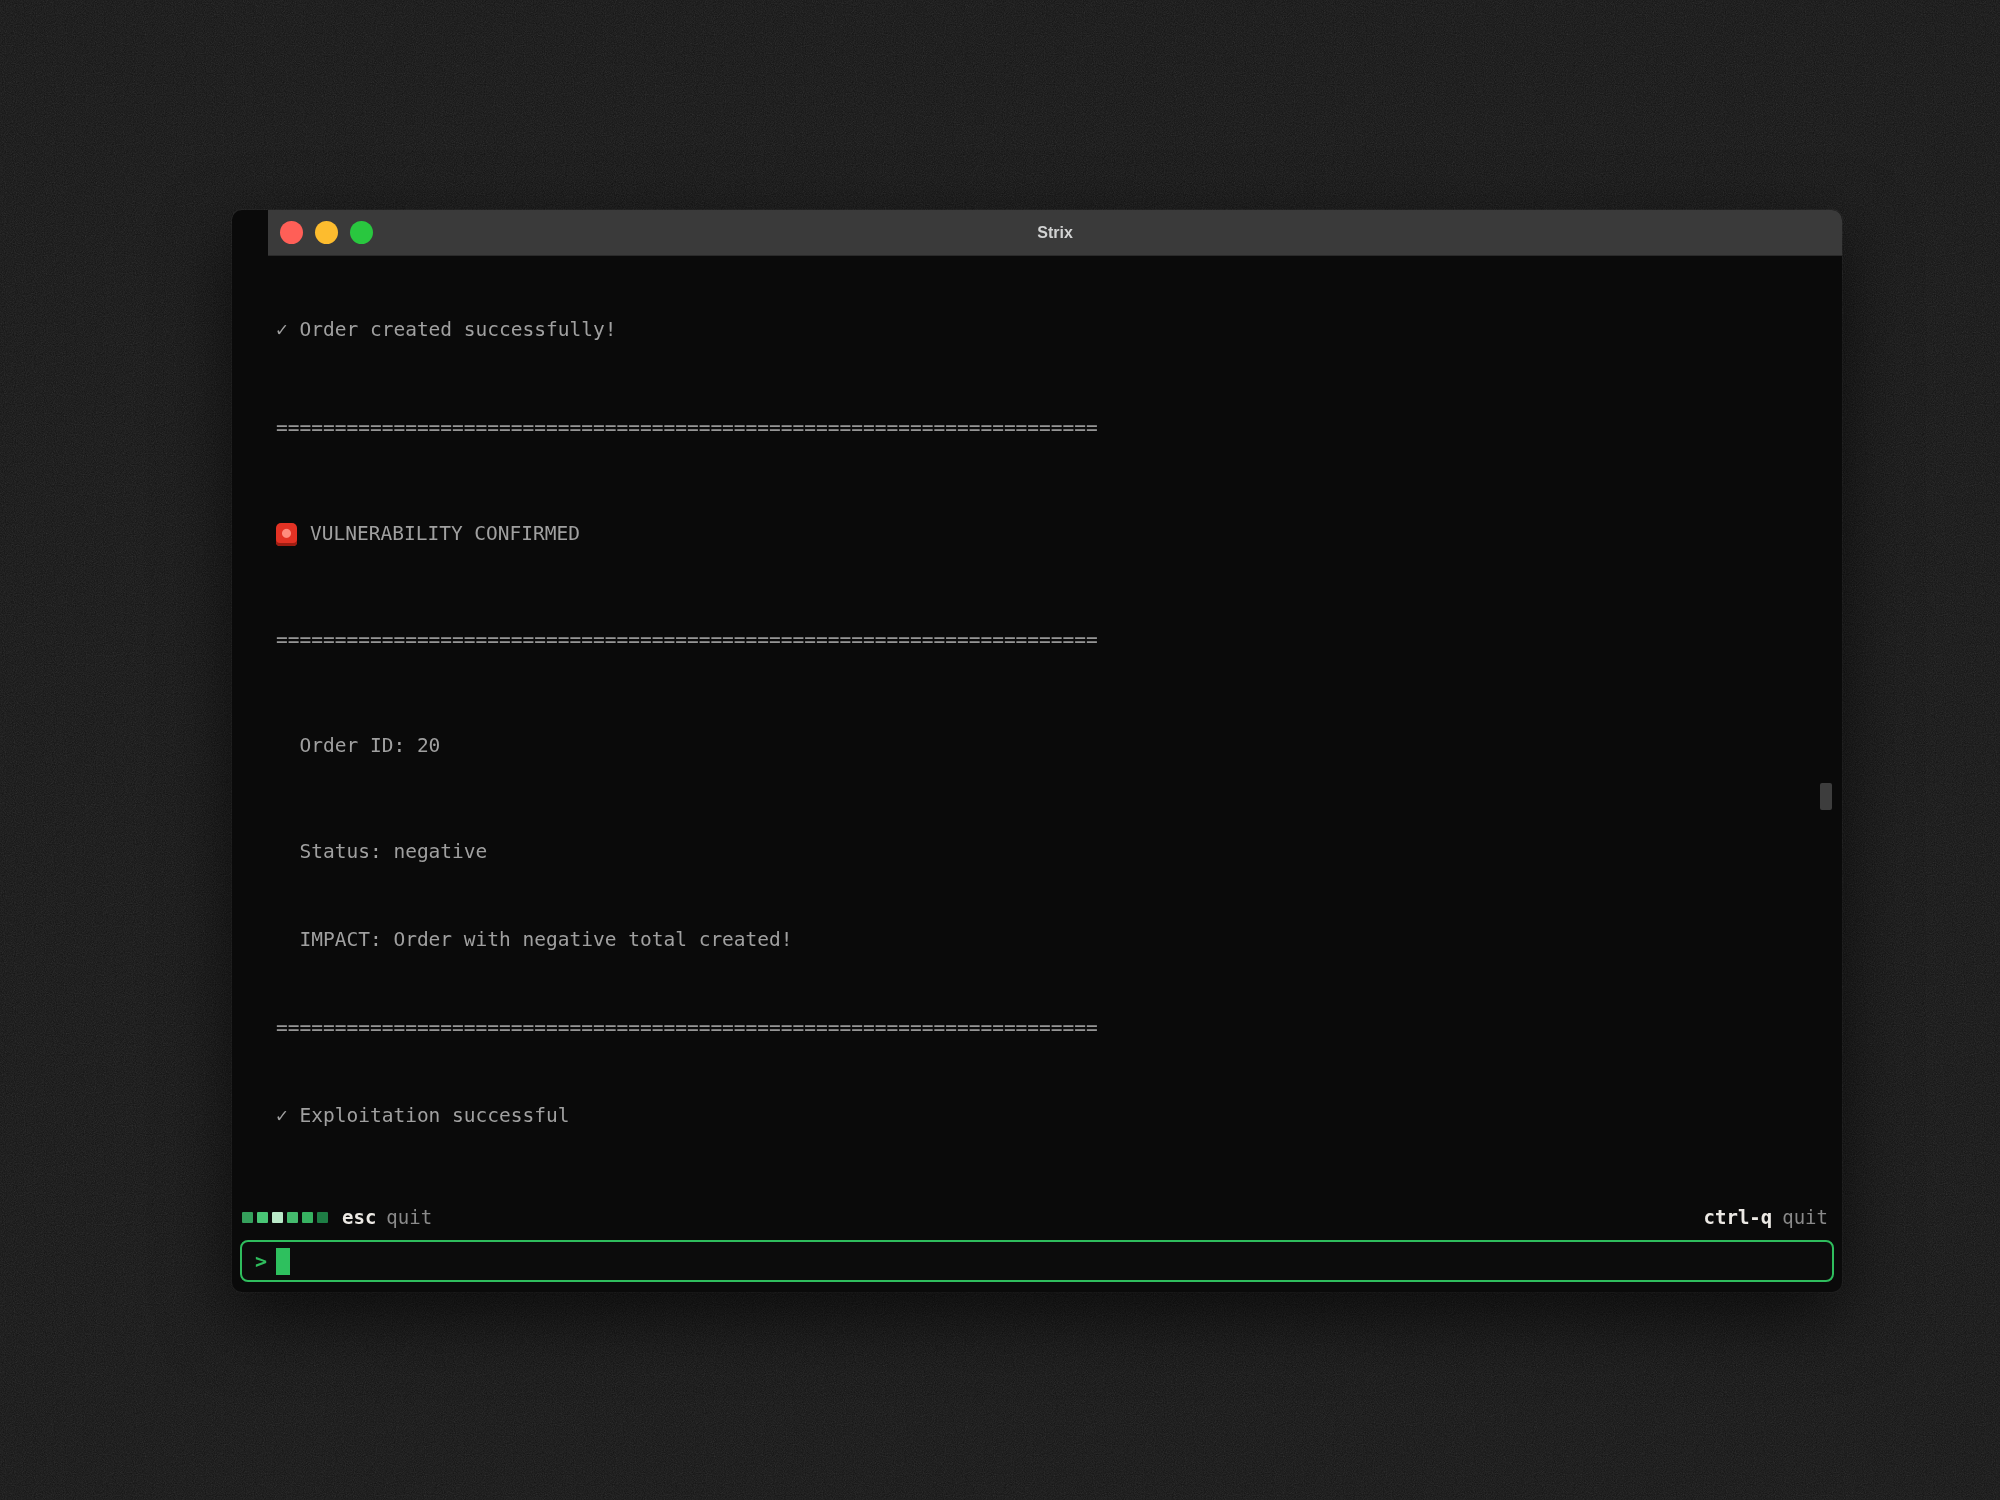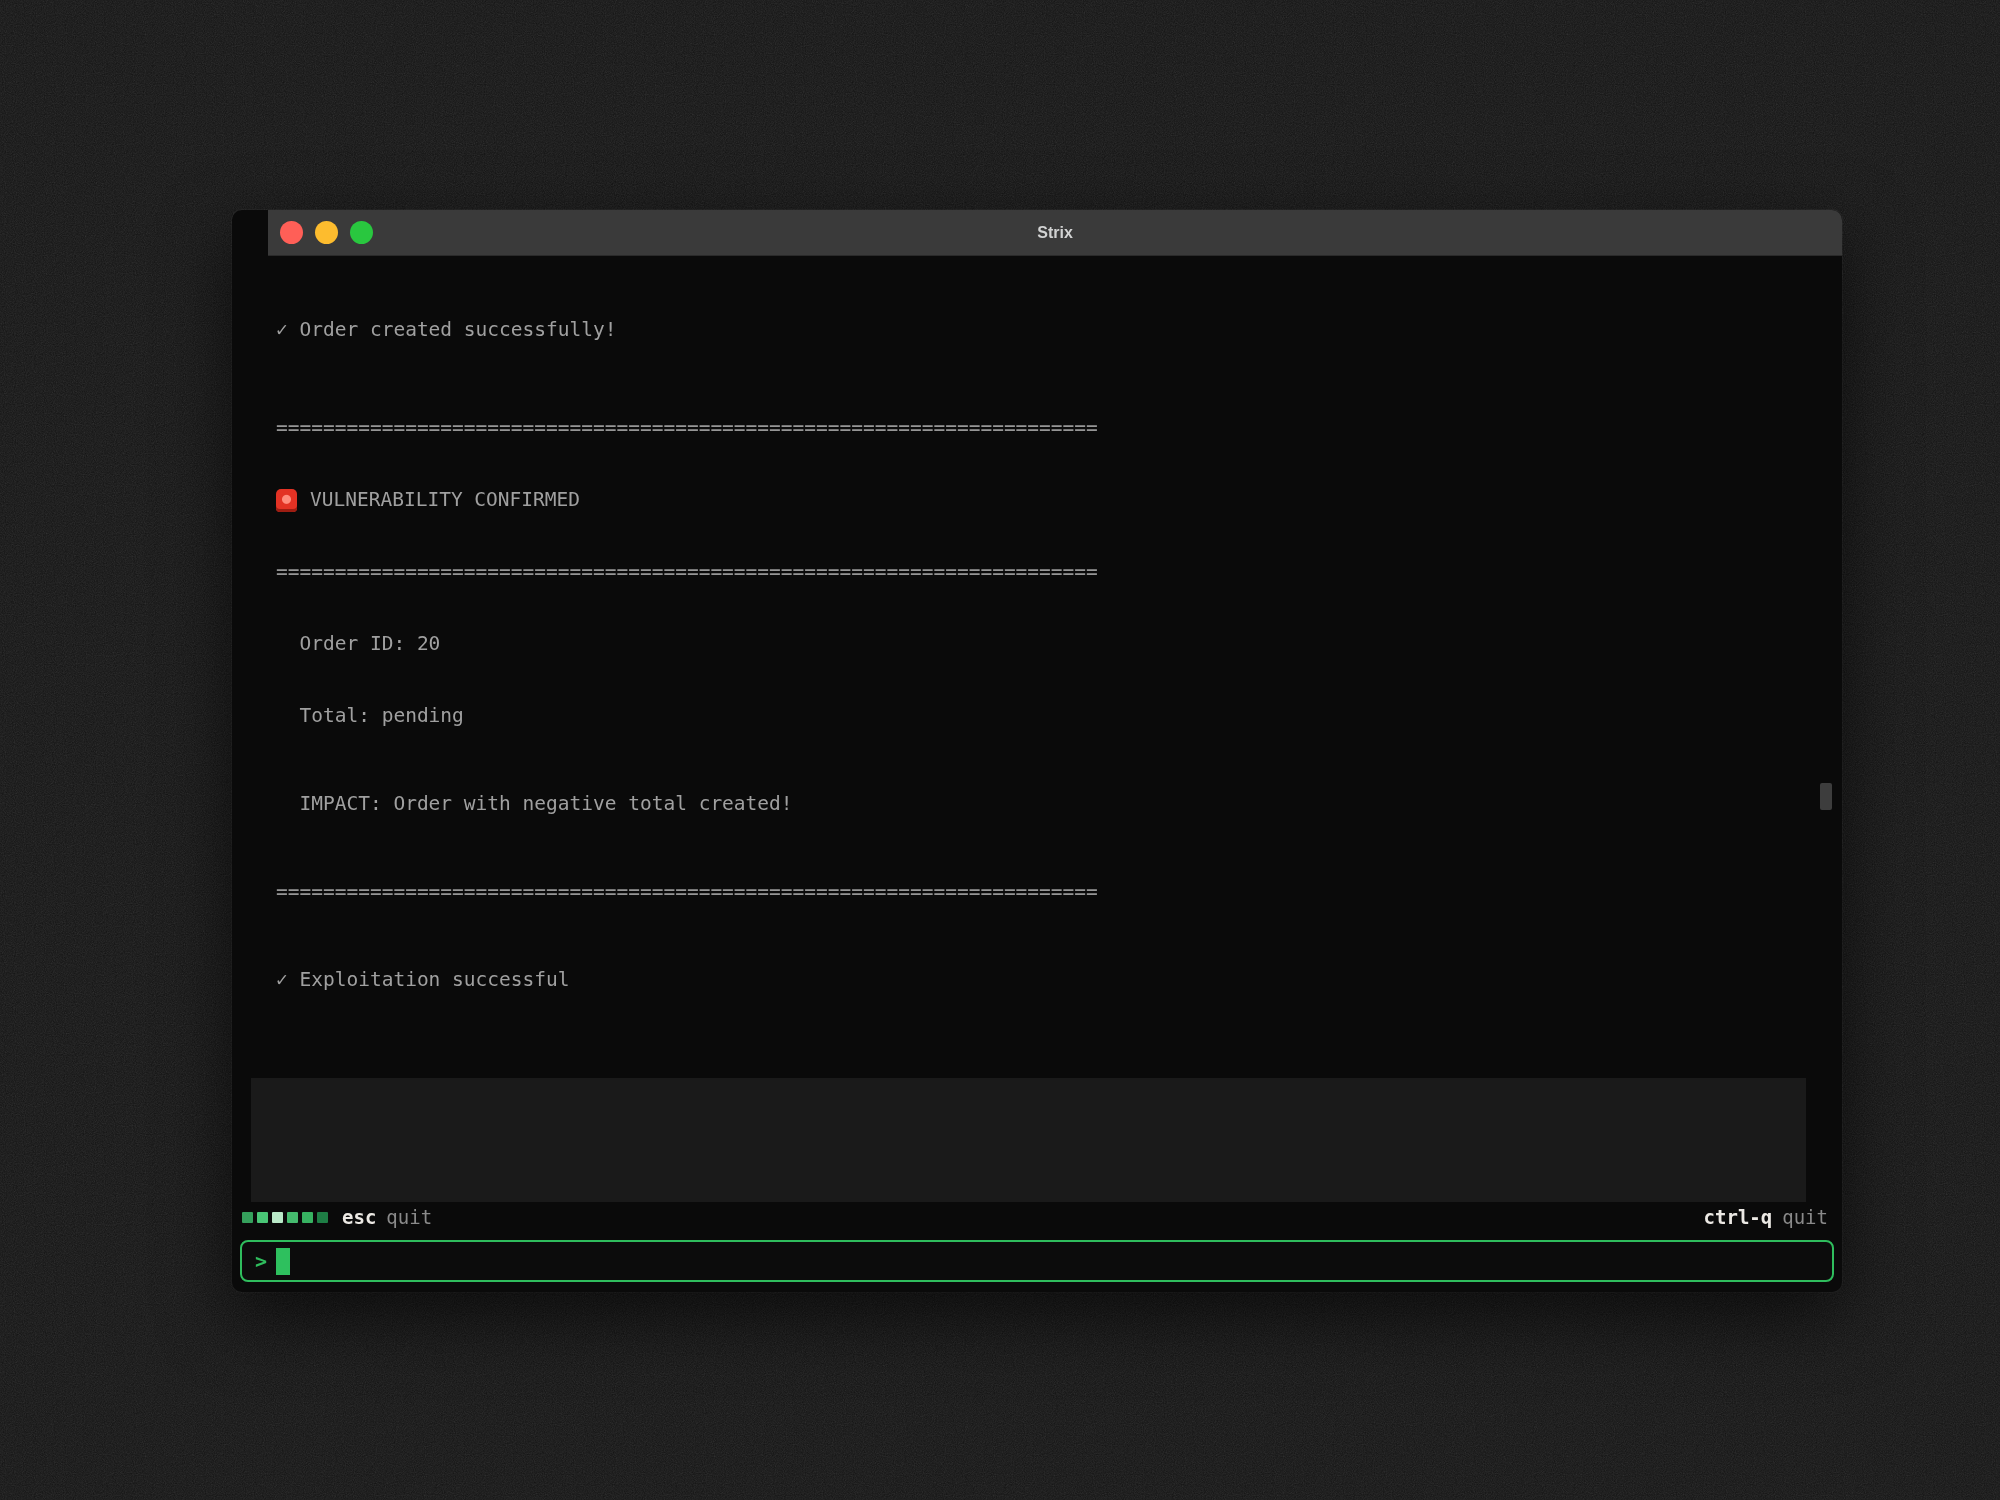--- a/index.html
+++ b/index.html
@@ -28,21 +28,21 @@
   .tl.green{background:#29c73f;}
   .win-title{
     position:absolute;left:0;right:0;text-align:center;
     font-family:"Liberation Sans",sans-serif;font-weight:bold;font-size:16px;color:#d2d3d3;
   }
 
   .content{
     flex:1 1 auto;overflow:hidden;position:relative;
     font-size:19.5px;line-height:24px;color:var(--log);white-space:pre;
   }
-  .log-row{margin-left:44px;}
+  .log-row{margin-left:44px;margin-top:34px;}
   .mt14{margin-top:14px;} .mt24{margin-top:16px;} .mt26{margin-top:26px;}
   .sep{color:#969696;}
   .confirm-head{display:flex;align-items:center;gap:13px;}
   .siren-icon{
     width:21px;height:23px;border-radius:5px 5px 4px 4px;flex:0 0 auto;
     background:radial-gradient(circle at 50% 45%, #ff8d7e 0 4px, #e33224 5px 100%);
     box-shadow:inset 0 -3px 0 #9e1d12;
   }
 
   .report-panel{
@@ -93,21 +93,21 @@
 
   <div class="content">
     <div class="log-row mt14">✓ Order created successfully!</div>
     <div class="log-row sep mt26">======================================================================</div>
     <div class="log-row confirm-head">
       <span class="siren-icon"></span>
       <span>VULNERABILITY CONFIRMED</span>
     </div>
     <div class="log-row sep">======================================================================</div>
     <div class="log-row">  Order ID: 20</div>
-    <div class="log-row">  Total: pending</div>
+    <div class="log-row">  Status: negative</div>
     <div class="log-row mt24">  IMPACT: Order with negative total created!</div>
     <div class="log-row sep mt24">======================================================================</div>
     <div class="log-row mt24">✓ Exploitation successful</div>
 
     <div class="report-panel">
       
       
       
       
       

